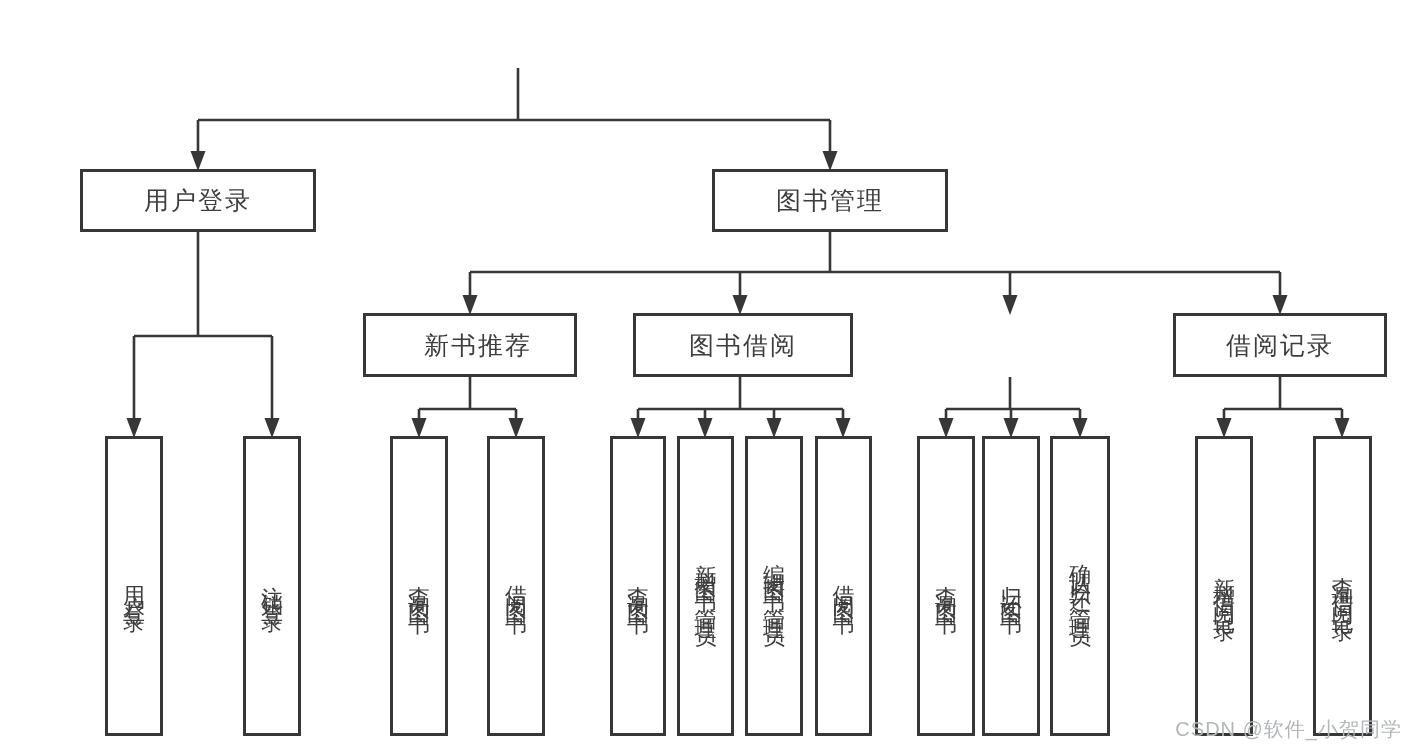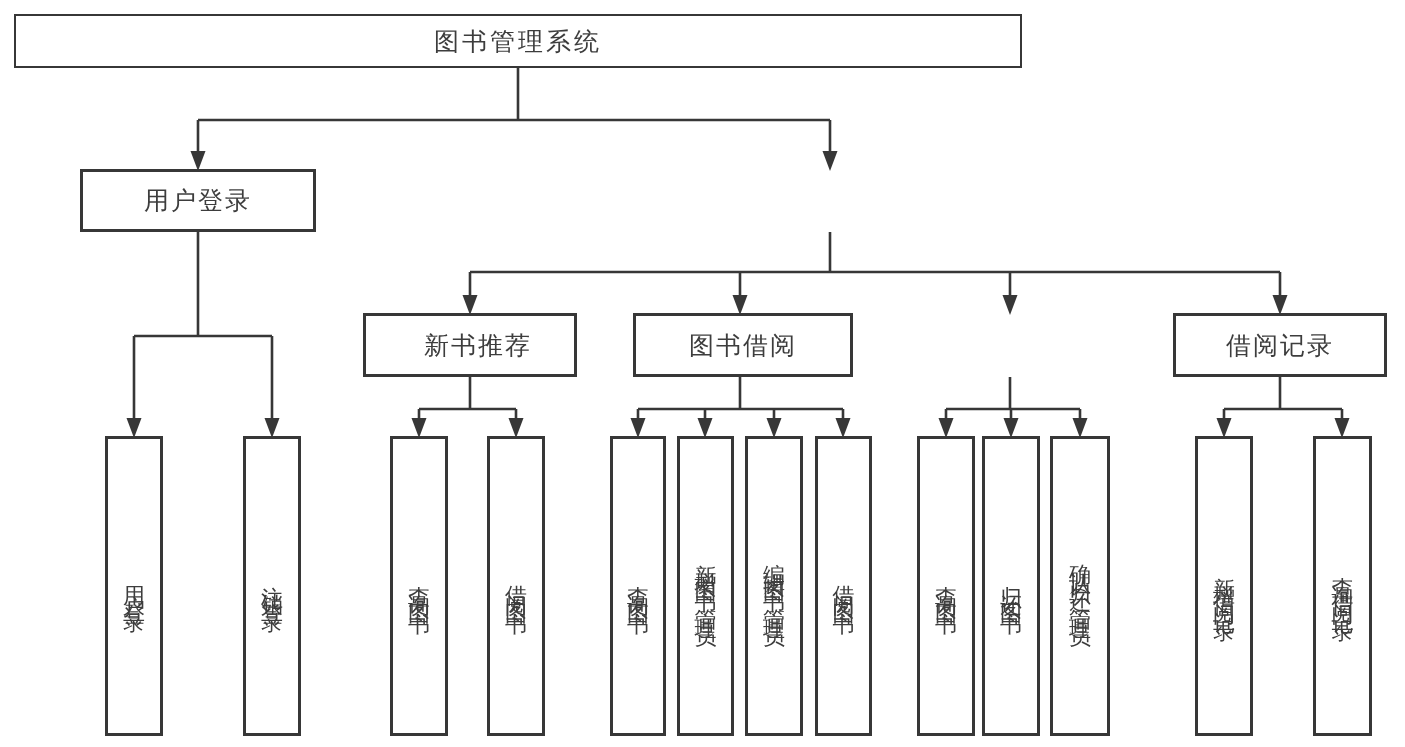--- a/index.html
+++ b/index.html
@@ -104,23 +104,23 @@
     <path d="M946,409 L1080,409 M946,409 L946,421 M1011,409 L1011,421 M1080,409 L1080,421"></path>
     <polygon points="938.5,418 953.5,418 946,438"></polygon>
     <polygon points="1003.5,418 1018.5,418 1011,438"></polygon>
     <polygon points="1072.5,418 1087.5,418 1080,438"></polygon>
 
     <path d="M1224,409 L1342,409 M1224,409 L1224,421 M1342,409 L1342,421"></path>
     <polygon points="1216.5,418 1231.5,418 1224,438"></polygon>
     <polygon points="1334.5,418 1349.5,418 1342,438"></polygon>
   </svg>
 
-  <div class="box root">图书管理系统</div>
 
   <div class="box lvl2 b-user">用户登录</div>
+  <div class="box lvl2 b-book">图书管理</div>
 
   <div class="box lvl3 s0">新书推荐</div>
   <div class="box lvl3 s1">图书借阅</div>
   <div class="box lvl3 s3">借阅记录</div>
 
   <div class="box leaf u0">
       <span>用户登录</span>
     </div>
   <div class="box leaf u1">
       <span>注销登录</span>
@@ -156,14 +156,15 @@
       <span>确认归还（管理员）</span>
     </div>
 
   <div class="box leaf d0">
       <span>新增借阅记录</span>
     </div>
   <div class="box leaf d1">
       <span>查询借阅记录</span>
     </div>
 
+  <div class="watermark">CSDN @软件_小贺同学</div>
 
 </div>
 
 </body></html>

